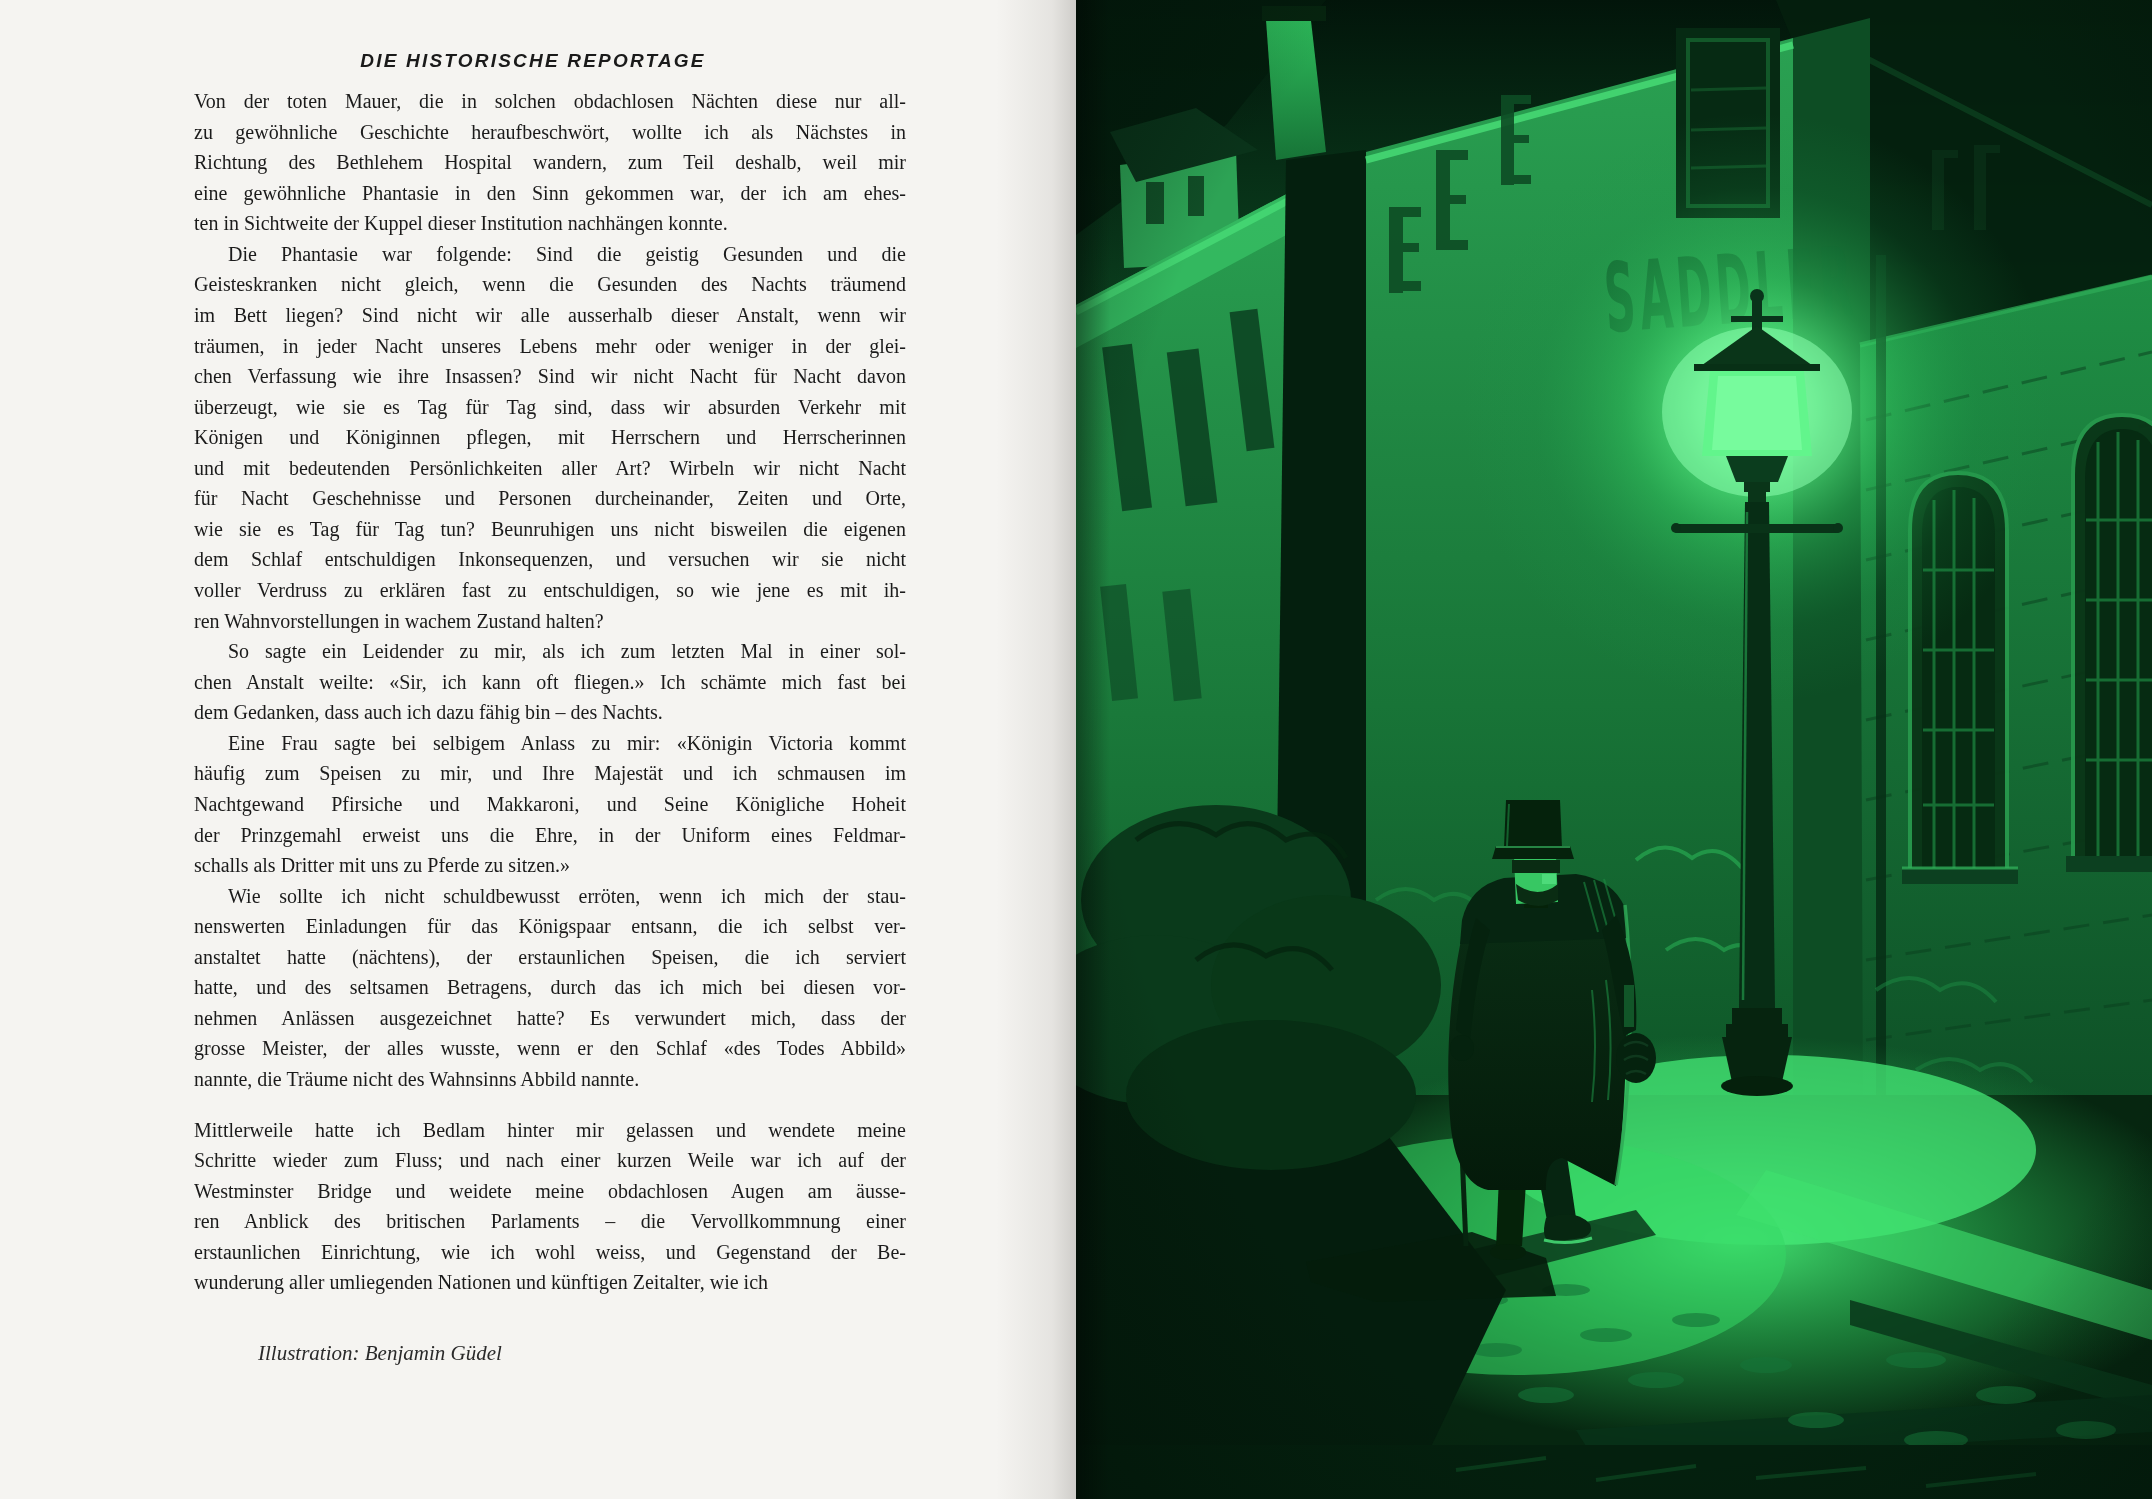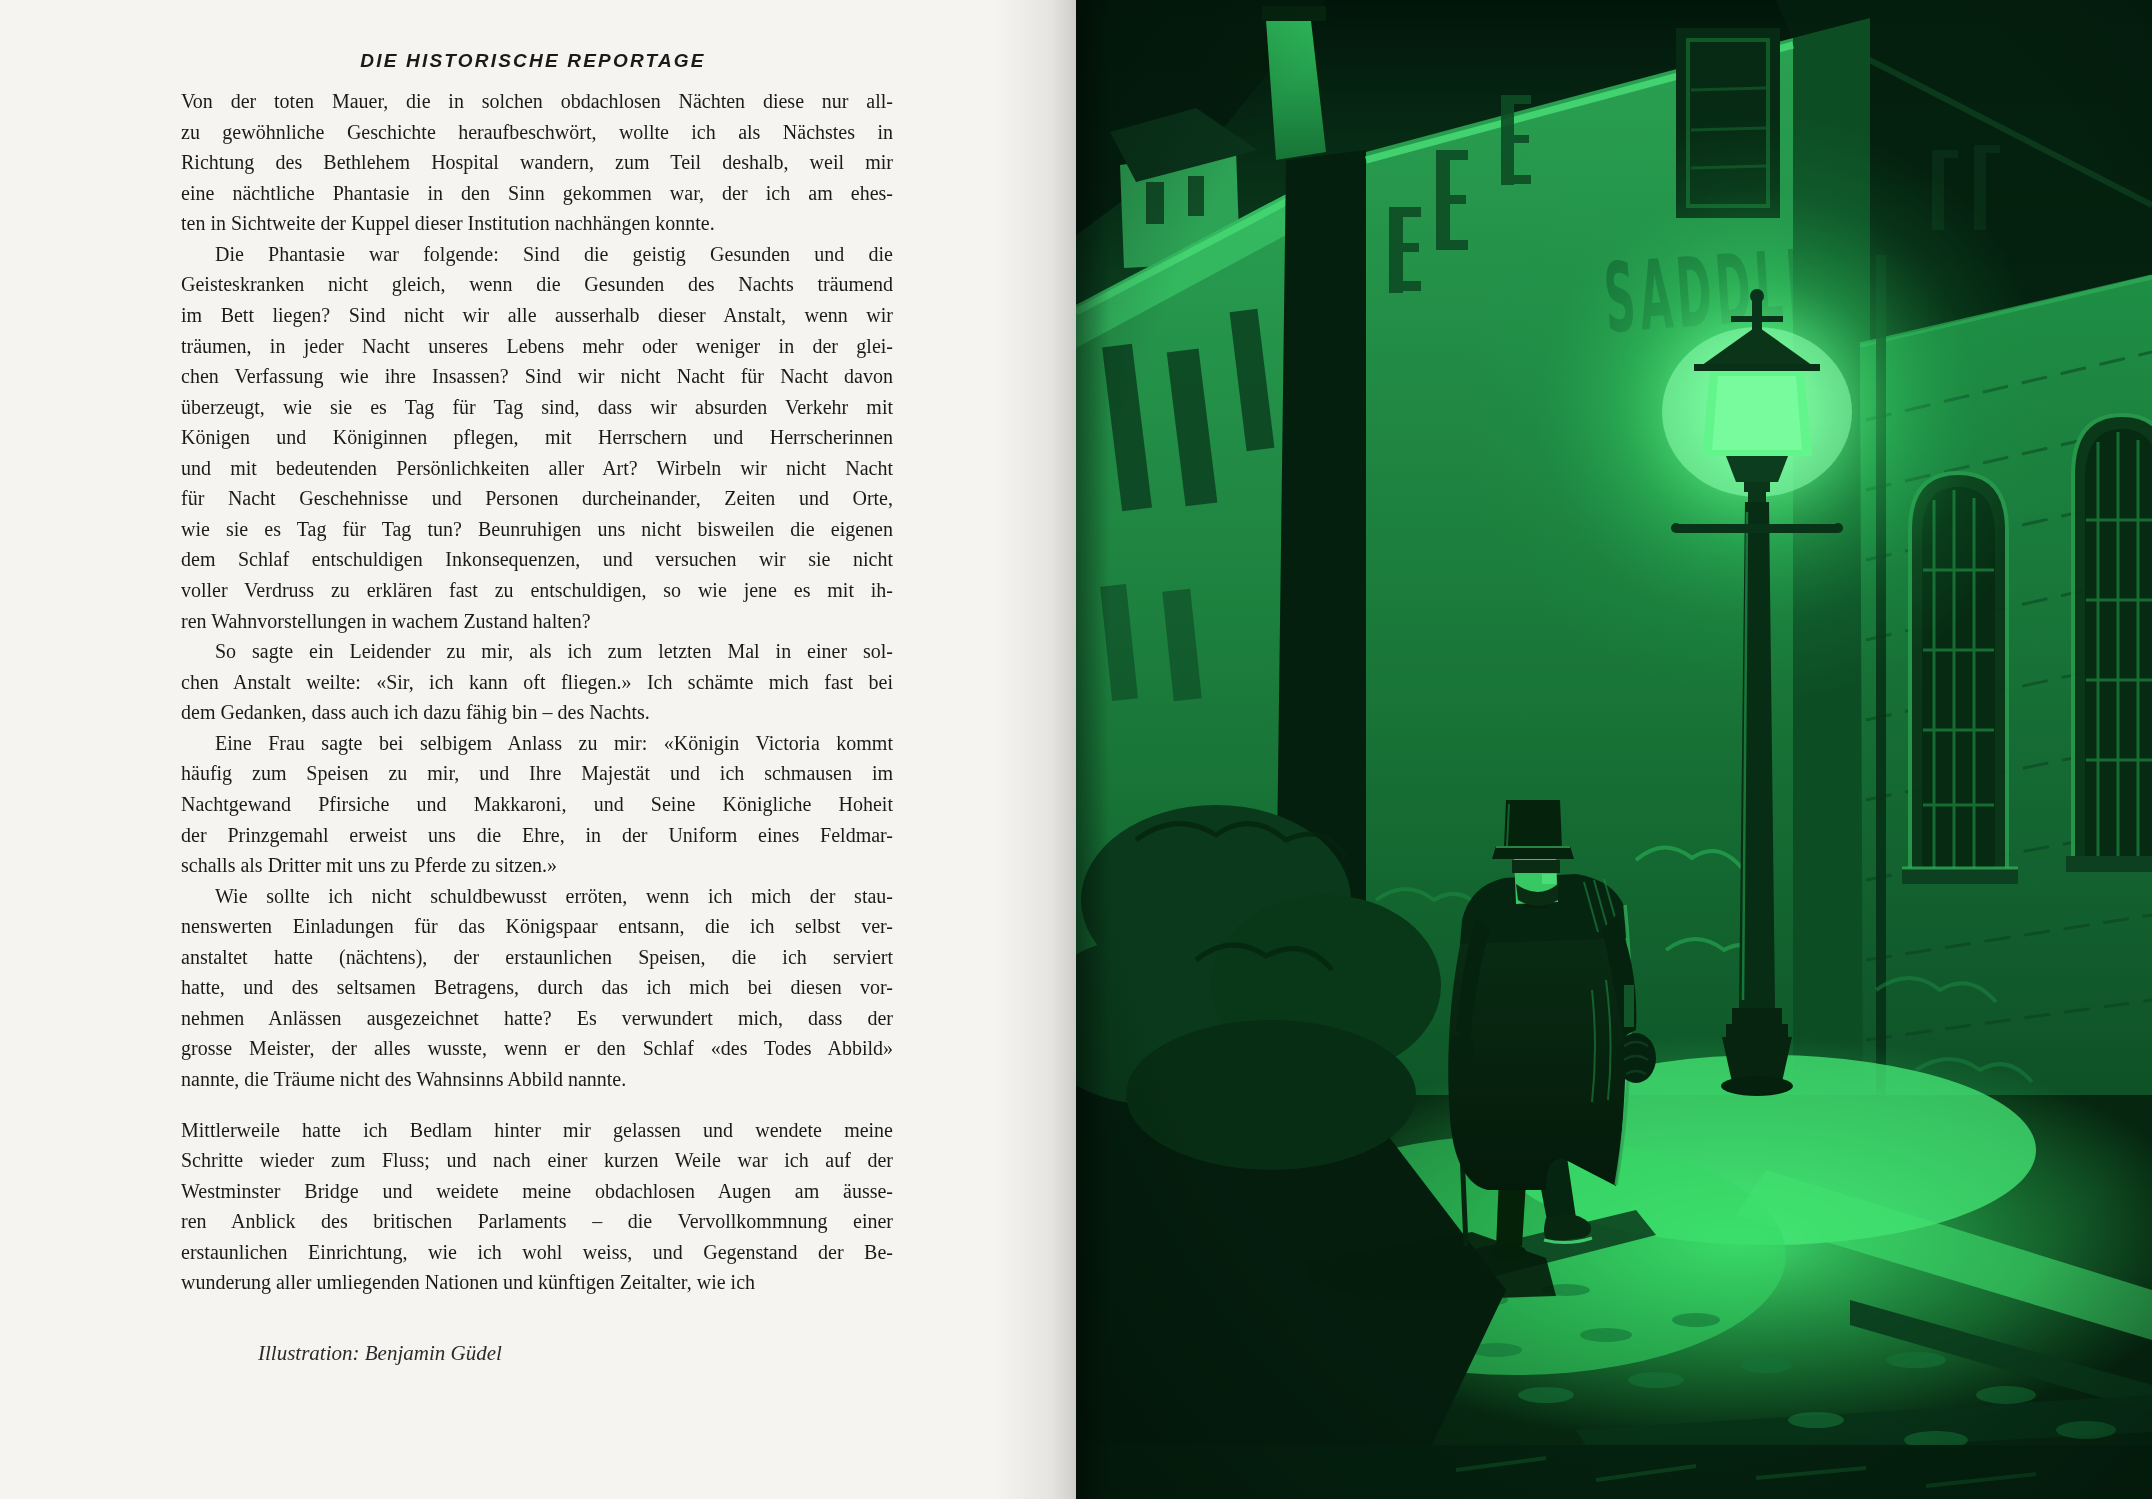--- a/index.html
+++ b/index.html
@@ -4,21 +4,21 @@
 <style>
   html,body{margin:0;padding:0;background:#e9e8e5;}
   .spread{position:relative;width:2152px;height:1499px;overflow:hidden;background:#f5f4f1;
           font-family:"Liberation Serif",serif;}
   .page-left{position:absolute;left:0;top:0;width:1076px;height:1329px;background:#f5f4f1;}
   .gutter-shadow{position:absolute;right:0;top:0;width:80px;height:1499px;
       background:linear-gradient(to right, rgba(90,85,78,0) 0%, rgba(90,85,78,0.10) 70%, rgba(70,66,60,0.22) 100%);}
   .kicker{position:absolute;left:177px;top:50px;width:712px;text-align:center;
       font-family:"Liberation Sans",sans-serif;font-style:italic;font-weight:700;
       font-size:19px;letter-spacing:2.2px;color:#1a1a1a;white-space:nowrap;}
-  .body-text{position:absolute;left:181px;top:86px;width:712px;color:#1b1b1b;
+  .body-text{position:absolute;left:194px;top:86px;width:712px;color:#1b1b1b;
       font-size:20px;line-height:30.57px;}
   .ln{text-align:justify;text-align-last:justify;height:30.57px;overflow:visible;white-space:nowrap;}
   .ln.end{text-align-last:left;}
   .ln.ind{padding-left:34px;}
   .para.gap{margin-top:20px;}
   .credit{position:absolute;left:258px;top:1341px;font-style:italic;font-size:21px;color:#2a2a2a;}
   .page-right{position:absolute;left:1076px;top:0;width:1076px;height:1499px;}
   .page-right svg{display:block;width:1076px;height:1499px;}
 </style>
 </head>
@@ -26,21 +26,21 @@
 
 <div class="spread">
 
   <div class="page-left">
     <div class="kicker">DIE HISTORISCHE REPORTAGE</div>
     <div class="body-text">
         <div class="para">
           <div class="ln">Von der toten Mauer, die in solchen obdachlosen Nächten diese nur all-</div>
           <div class="ln">zu gewöhnliche Geschichte heraufbeschwört, wollte ich als Nächstes in</div>
           <div class="ln">Richtung des Bethlehem Hospital wandern, zum Teil deshalb, weil mir</div>
-          <div class="ln">eine nächtliche Phantasie in den Sinn gekommen war, der ich am ehes-</div>
+          <div class="ln">eine gewöhnliche Phantasie in den Sinn gekommen war, der ich am ehes-</div>
           <div class="ln end">ten in Sichtweite der Kuppel dieser Institution nachhängen konnte.</div>
         </div>
         <div class="para">
           <div class="ln ind">Die Phantasie war folgende: Sind die geistig Gesunden und die</div>
           <div class="ln">Geisteskranken nicht gleich, wenn die Gesunden des Nachts träumend</div>
           <div class="ln">im Bett liegen? Sind nicht wir alle ausserhalb dieser Anstalt, wenn wir</div>
           <div class="ln">träumen, in jeder Nacht unseres Lebens mehr oder weniger in der glei-</div>
           <div class="ln">chen Verfassung wie ihre Insassen? Sind wir nicht Nacht für Nacht davon</div>
           <div class="ln">überzeugt, wie sie es Tag für Tag sind, dass wir absurden Verkehr mit</div>
           <div class="ln">Königen und Königinnen pflegen, mit Herrschern und Herrscherinnen</div>

